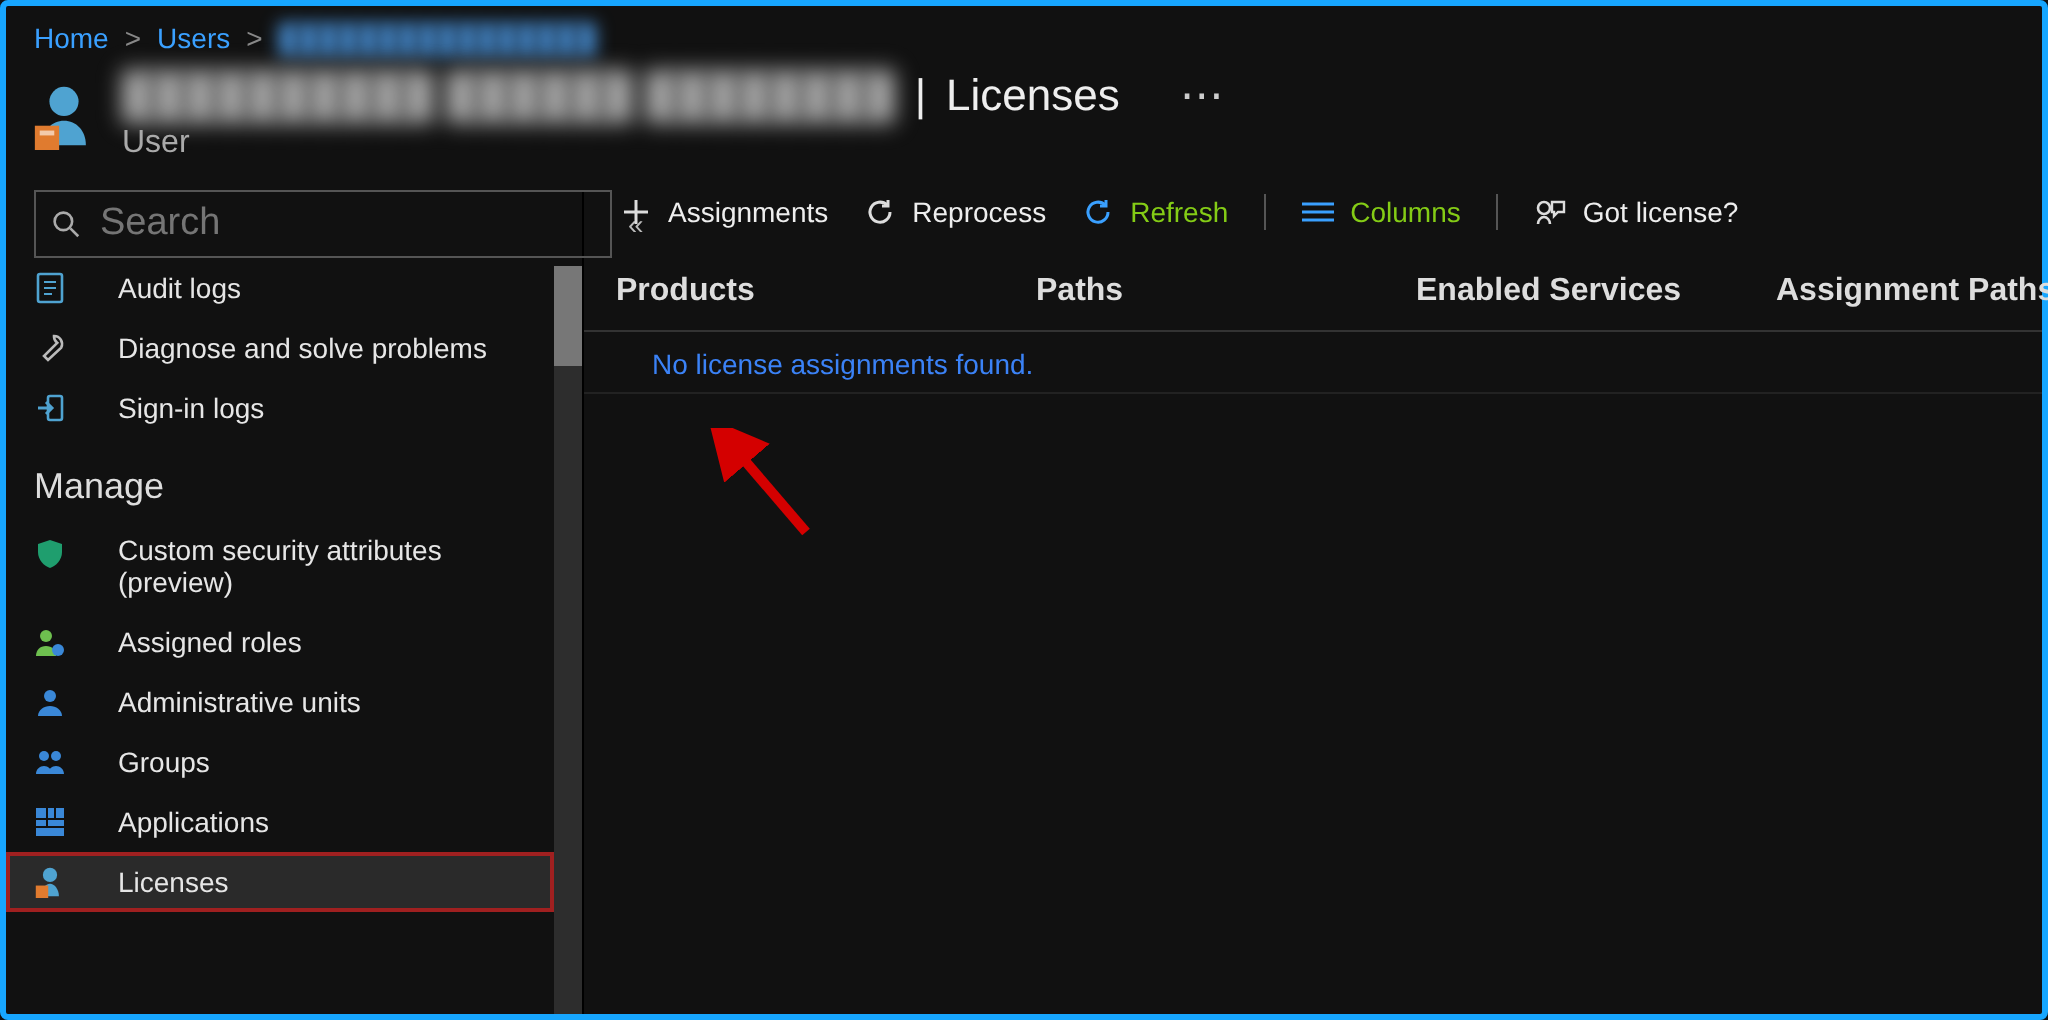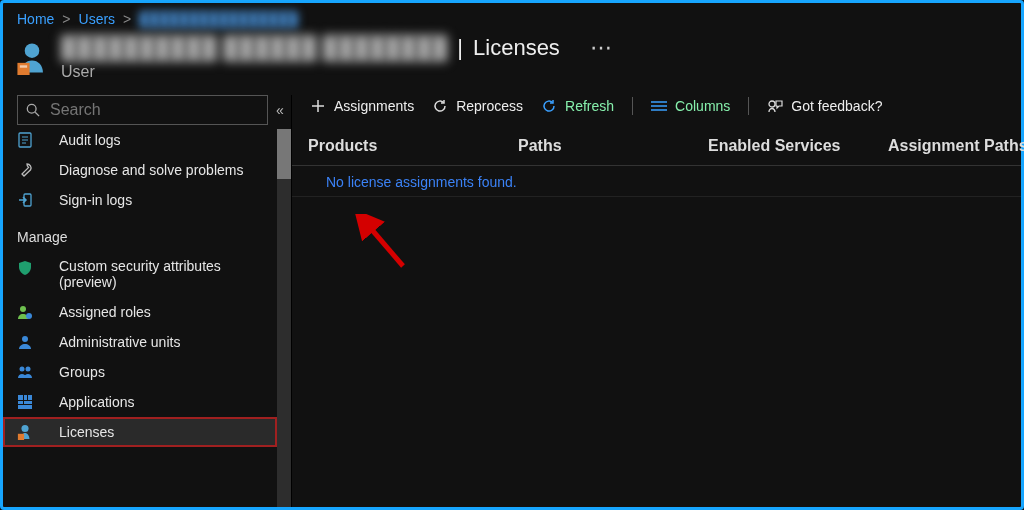--- a/index.html
+++ b/index.html
@@ -96,21 +96,21 @@
     gap: 8px;
     border: 1px solid #555;
     padding: 4px 8px;
   }
   .search-box .mag { color: #aaa; font-size: 14px; }
   .search-box input {
     flex: 1;
     background: transparent;
     border: 0;
     color: #eee;
-    font-size: 16px;
+    font-size: 19px;
     outline: none;
   }
   .collapse-chevron { color: #bbb; cursor: pointer; font-size: 14px; width: 16px; text-align: center;}
   .scroll {
     flex: 1;
     position: relative;
     display: flex;
     min-height: 0;
   }
   .menu {
@@ -136,21 +136,21 @@
     gap: 24px;
     padding: 7px 0 7px 14px;
     cursor: pointer;
   }
   .menu-item .icon { width: 18px; text-align: center; flex-shrink: 0; }
   .menu-item .label { color: #e6e6e6; }
   .section-header {
     padding: 14px 0 6px 14px;
     color: #ddd;
     font-weight: 400;
-    font-size: 14px;
+    font-size: 18px;
   }
   .menu-item.selected {
     background: #2a2a2a;
     outline: 2px solid #a02020;
     outline-offset: -2px;
     padding-right: 6px;
   }
   .menu-item.audit { padding-top: 3px; }
 
   
@@ -172,21 +172,21 @@
     display: inline-flex;
     align-items: center;
     gap: 8px;
     color: #eee;
     cursor: pointer;
   }
   .tbtn .ic { width: 16px; height: 16px; display: inline-flex; align-items: center; justify-content: center;}
   .tbar-sep {
     width: 1px; height: 18px; background: #555;
   }
-  .blue { color: #86efac; }
+  .blue { color: #84cc16; }
   .table-head {
     display: grid;
     grid-template-columns: 200px 180px 170px 170px;
     gap: 10px;
     padding: 14px 16px 10px 16px;
     border-bottom: 1px solid #333;
     color: #ddd;
     font-weight: 600;
     font-size: 16px;
   }
@@ -410,21 +410,21 @@
         </span>
         <span class="tbar-sep"></span>
         <span class="tbtn">
           <span class="ic">
             <svg width="16" height="14" viewBox="0 0 16 14">
                 <circle cx="5" cy="5" r="3" fill="none" stroke="#ddd" stroke-width="1.3"></circle>
                 <path d="M2 13c0-2 1.5-3.5 3-3.5s3 1.5 3 3.5" fill="none" stroke="#ddd" stroke-width="1.3"></path>
                 <path d="M9 2h6v5h-3l-2 2V7H9z" fill="none" stroke="#ddd" stroke-width="1.2"></path>
               </svg>
           </span>
-          <span>Got feedback?</span>
+          <span>Got license?</span>
         </span>
       </div>
 
       <div class="table-head">
         <span>Products</span>
         <span>Paths</span>
         <span>Enabled Services</span>
         <span>Assignment Paths</span>
       </div>
 

